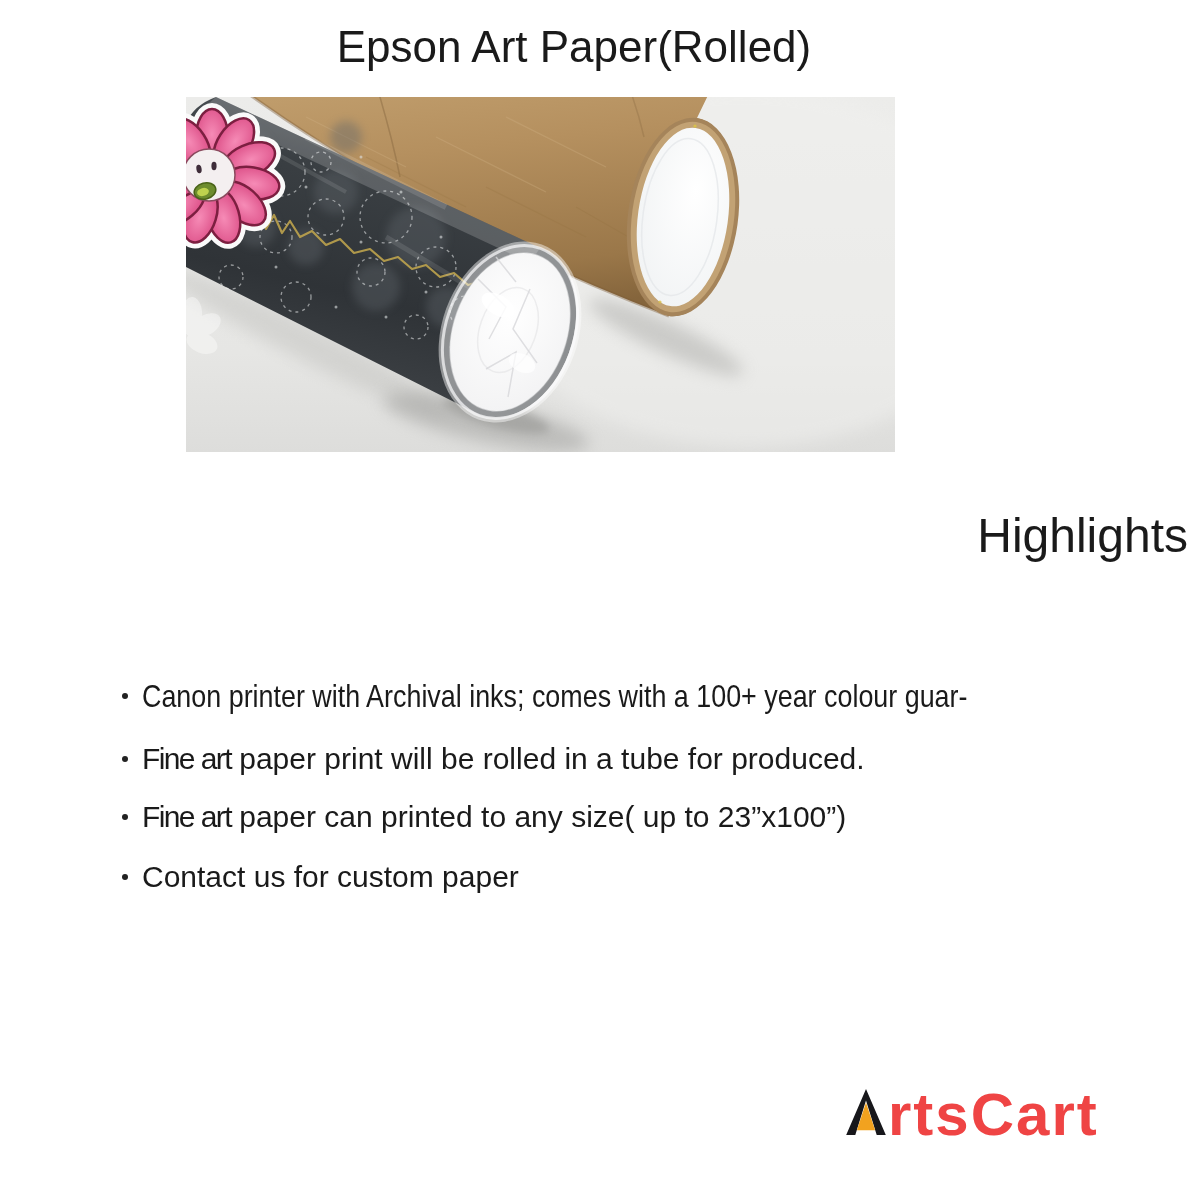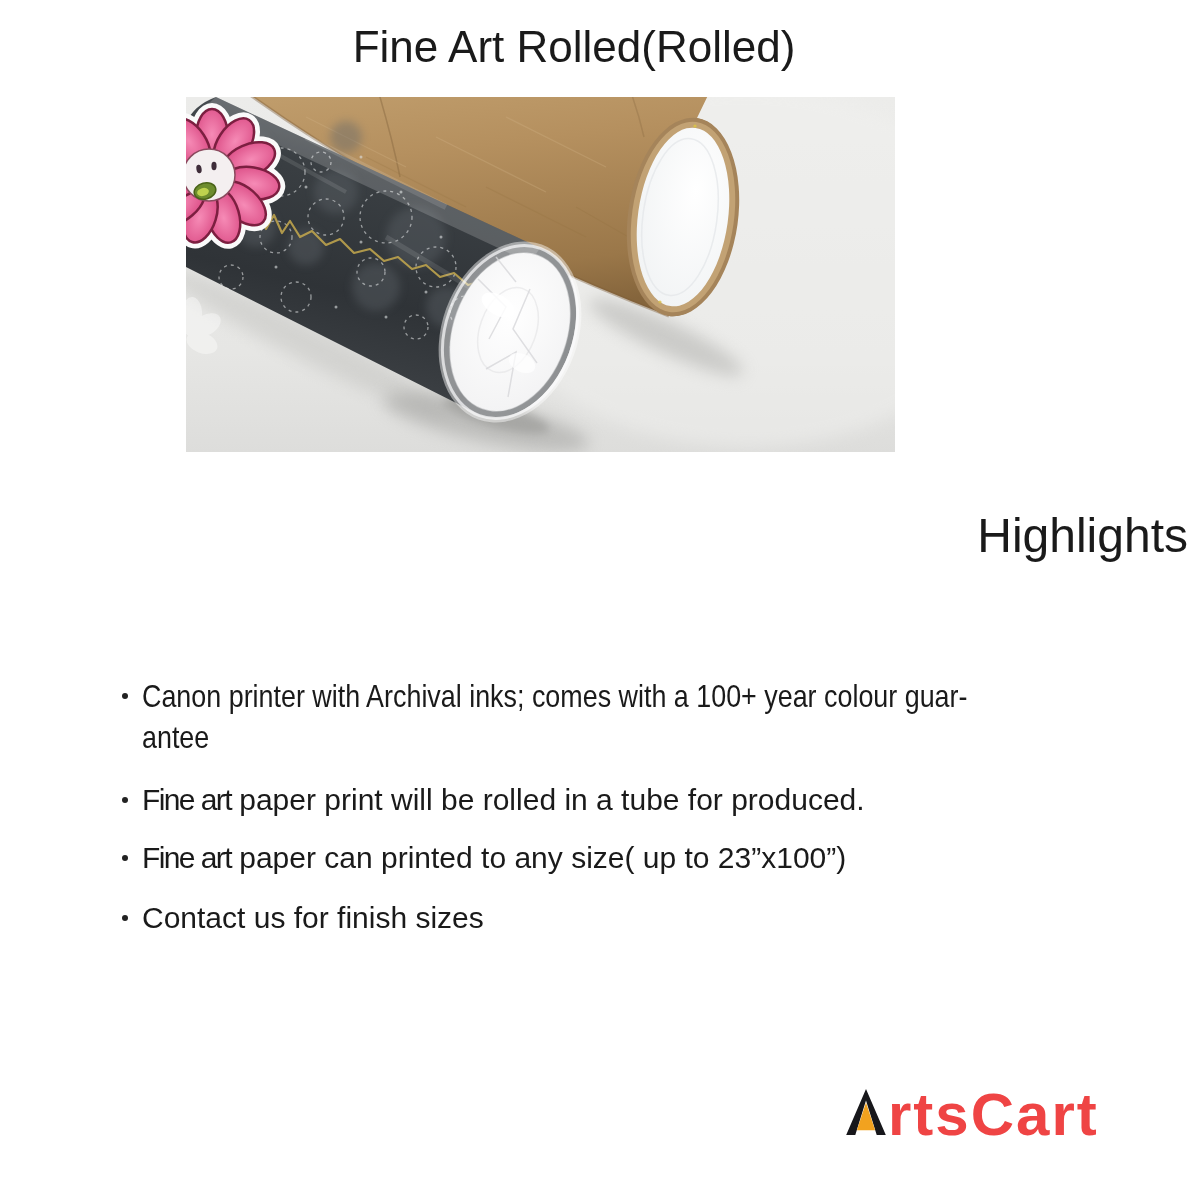--- a/index.html
+++ b/index.html
@@ -32,21 +32,21 @@
   .logo{
     position:absolute;left:845px;top:1080px;
     font-size:60px;font-weight:bold;letter-spacing:2px;
     color:#ef4444;white-space:nowrap;
   }
   .logo svg{display:inline-block;vertical-align:0;margin-right:1px;}
 </style>
 </head>
 <body>
 
-<div class="title">Fine Art Rolled(Rolled)</div>
+<div class="title">Epson Art Paper(Rolled)</div>
 
 <div class="photo">
 <svg width="709" height="355" viewBox="0 0 709 355" xmlns="http://www.w3.org/2000/svg">
   <defs>
     <linearGradient id="bgGrad" x1="0" y1="0" x2="0" y2="1">
       <stop offset="0" stop-color="#ececea"></stop>
       <stop offset="0.72" stop-color="#e6e6e4"></stop>
       <stop offset="1" stop-color="#dddddb"></stop>
     </linearGradient>
     <linearGradient id="kraftGrad" x1="0.3" y1="0" x2="0.5" y2="1">
@@ -275,33 +275,32 @@
   </g>
 </svg>
 </div>
 
 <div class="hl-head">Highlights</div>
 
 <div class="bullets">
   <div class="li mt16">
     <span class="dot"></span>
     <div class="line"><span class="cond">Canon printer with Archival inks; comes with a 100+ year colour guar-</span></div>
-    <div class="line"><span class="cond">antee</span></div>
   </div>
   <div class="li mt22">
     <span class="dot"></span>
     <span class="lead">Fine art</span><span> paper print will be rolled in a tube for produced.</span>
   </div>
   <div class="li mt18">
     <span class="dot"></span>
     <span class="lead">Fine art</span><span> paper can printed to any size( up to 23”x100”)</span>
   </div>
   <div class="li mt20">
     <span class="dot"></span>
-    <span>Contact us for finish sizes</span>
+    <span>Contact us for custom paper</span>
   </div>
 </div>
 
 <div class="logo">
   <svg width="42" height="46" viewBox="0 0 50 58" xmlns="http://www.w3.org/2000/svg">
     <path d="M 25,0 L 50,58 L 38.5,58 L 25,14.5 L 11.5,58 L 0,58 Z" fill="#17171b"></path>
     <polygon points="25,17 36.5,52 13.5,52" fill="#f2a21f"></polygon>
   </svg><span>rtsCart</span>
 </div>
 

